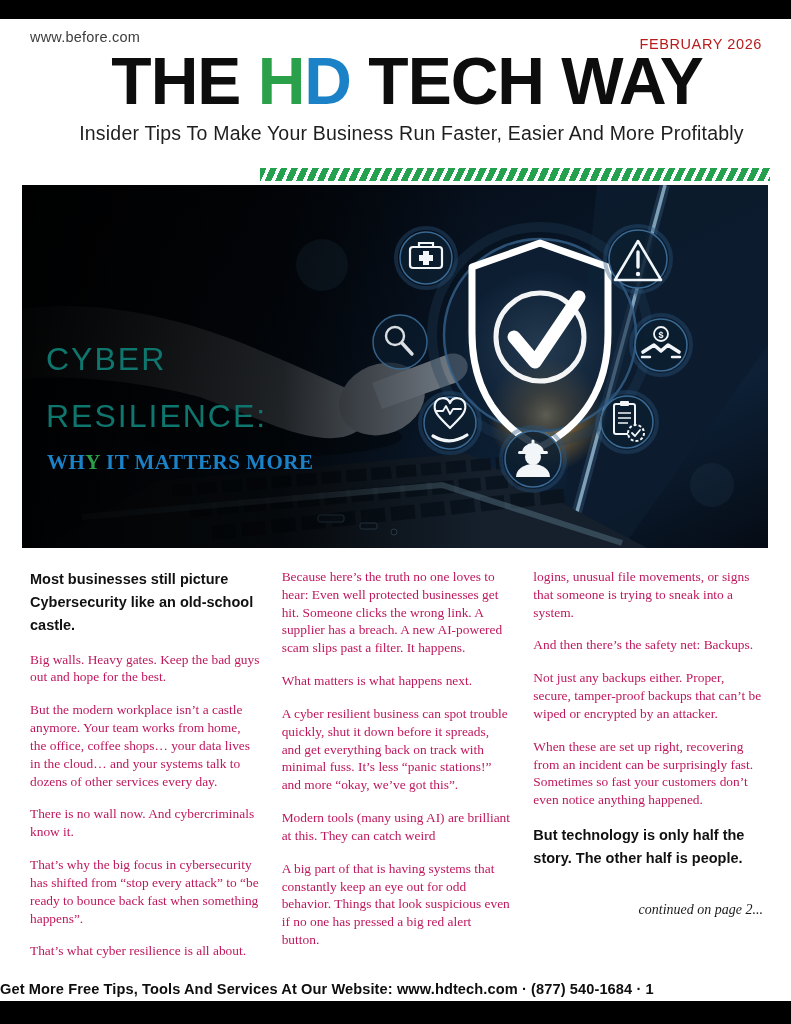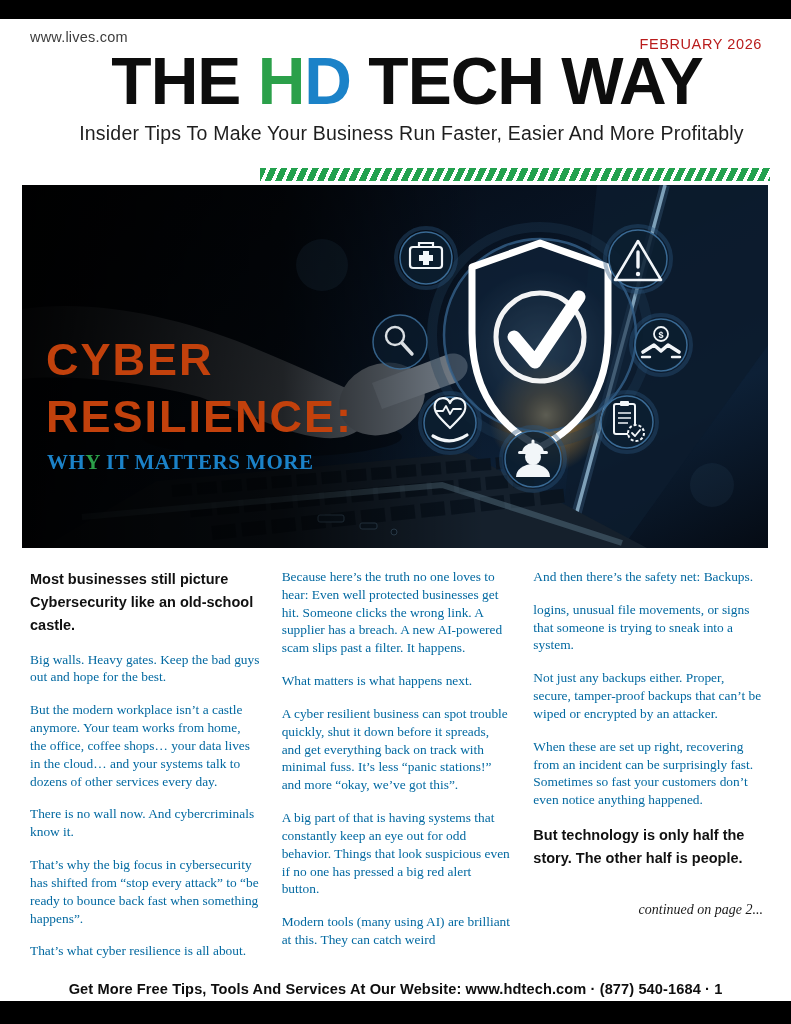--- a/index.html
+++ b/index.html
@@ -19,47 +19,47 @@
   .masthead .b{color:#1B82C8;}
 
   .tagline{position:absolute;top:122px;left:0;right:0;text-align:center;
            font-size:19.5px;color:#1e1e1e;letter-spacing:.2px;padding-left:32px;}
 
   .stripes{position:absolute;left:260px;top:168px;width:510px;height:13px;
            background:repeating-linear-gradient(115deg,#23A14E 0 6px,#ffffff 6px 9.5px);}
 
   .hero{position:absolute;left:22px;top:185px;width:746px;height:363px;background:#060a12;}
   .hero svg{position:absolute;left:0;top:0;}
-  .hero-title{position:absolute;left:24px;top:146px;color:#c2410c;font-weight:700;
-              font-size:45px;line-height:57px;letter-spacing:2px;}
+  .hero-title{position:absolute;left:24px;top:146px;color:#0f766e;font-weight:400;
+              font-size:32px;line-height:57px;letter-spacing:2px;}
   .hero-sub{position:absolute;left:25px;top:264px;font-weight:800;
             font-size:21px;line-height:26px;letter-spacing:.5px;color:#1B82C8;font-family:Liberation Serif, serif;}
   .hero-sub span{white-space:pre;}
   .hero-sub .g{color:#2BA04A;}
 
   .columns{position:absolute;left:30px;top:568px;width:733px;display:flex;gap:22px;}
   .col{flex:1 1 0;min-width:0;}
   .col-heading{font-family:Liberation Sans, sans-serif;font-size:14.5px;font-weight:700;
                line-height:1.6;color:#111;margin:0 0 13px 0;}
   .col p.body{font-family:"Liberation Serif",serif;font-size:13.4px;line-height:1.33;
-              color:#0369a1;margin:0 0 15px 0;}
+              color:#be185d;margin:0 0 15px 0;}
   .continued{font-family:"Liberation Serif",serif;font-style:italic;font-size:14px;
              color:#1a1a1a;text-align:right;margin-top:32px;}
 
-  .footer-line{position:absolute;left:0;right:0;bottom:27px;text-align:center;
+  .footer-line{position:absolute;left:0;right:0;bottom:27px;
                font-size:14.6px;font-weight:700;color:#0e0e0e;letter-spacing:.1px;}
 </style>
 </head>
 <body>
 
 <div class="page">
 
   <div class="bar bar-top"></div>
 
-  <div class="site-url">www.lives.com</div>
+  <div class="site-url">www.before.com</div>
   <div class="issue-date">FEBRUARY 2026</div>
 
   <div class="masthead">
     <span>THE </span><span class="g">H</span><span class="b">D</span><span> TECH WAY</span>
   </div>
 
   <div class="tagline">Insider Tips To Make Your Business Run Faster, Easier And More Profitably</div>
 
   <div class="stripes"></div>
 
@@ -217,26 +217,26 @@
       <p class="body">Big walls. Heavy gates. Keep the bad guys out and hope for the best.</p>
       <p class="body">But the modern workplace isn’t a castle anymore. Your team works from home, the office, coffee shops… your data lives in the cloud… and your systems talk to dozens of other services every day.</p>
       <p class="body">There is no wall now. And cybercriminals know it.</p>
       <p class="body">That’s why the big focus in cybersecurity has shifted from “stop every attack” to “be ready to bounce back fast when something happens”.</p>
       <p class="body">That’s what cyber resilience is all about.</p>
     </div>
     <div class="col">
       <p class="body">Because here’s the truth no one loves to hear: Even well protected businesses get hit. Someone clicks the wrong link. A supplier has a breach. A new AI-powered scam slips past a filter. It happens.</p>
       <p class="body">What matters is what happens next.</p>
       <p class="body">A cyber resilient business can spot trouble quickly, shut it down before it spreads, and get everything back on track with minimal fuss. It’s less “panic stations!” and more “okay, we’ve got this”.</p>
+      <p class="body">Modern tools (many using AI) are brilliant at this. They can catch weird</p>
       <p class="body">A big part of that is having systems that constantly keep an eye out for odd behavior. Things that look suspicious even if no one has pressed a big red alert button.</p>
-      <p class="body">Modern tools (many using AI) are brilliant at this. They can catch weird</p>
     </div>
     <div class="col">
+      <p class="body">logins, unusual file movements, or signs that someone is trying to sneak into a system.</p>
       <p class="body">And then there’s the safety net: Backups.</p>
-      <p class="body">logins, unusual file movements, or signs that someone is trying to sneak into a system.</p>
       <p class="body">Not just any backups either. Proper, secure, tamper-proof backups that can’t be wiped or encrypted by an attacker.</p>
       <p class="body">When these are set up right, recovering from an incident can be surprisingly fast. Sometimes so fast your customers don’t even notice anything happened.</p>
       <p class="col-heading" style="margin:2px 0 0 0;">But technology is only half the story. The other half is people.</p>
       <div class="continued">continued on page 2...</div>
     </div>
   </div>
 
   <div class="footer-line">Get More Free Tips, Tools And Services At Our Website: www.hdtech.com · (877) 540-1684 · 1</div>
 
   <div class="bar bar-bottom"></div>

